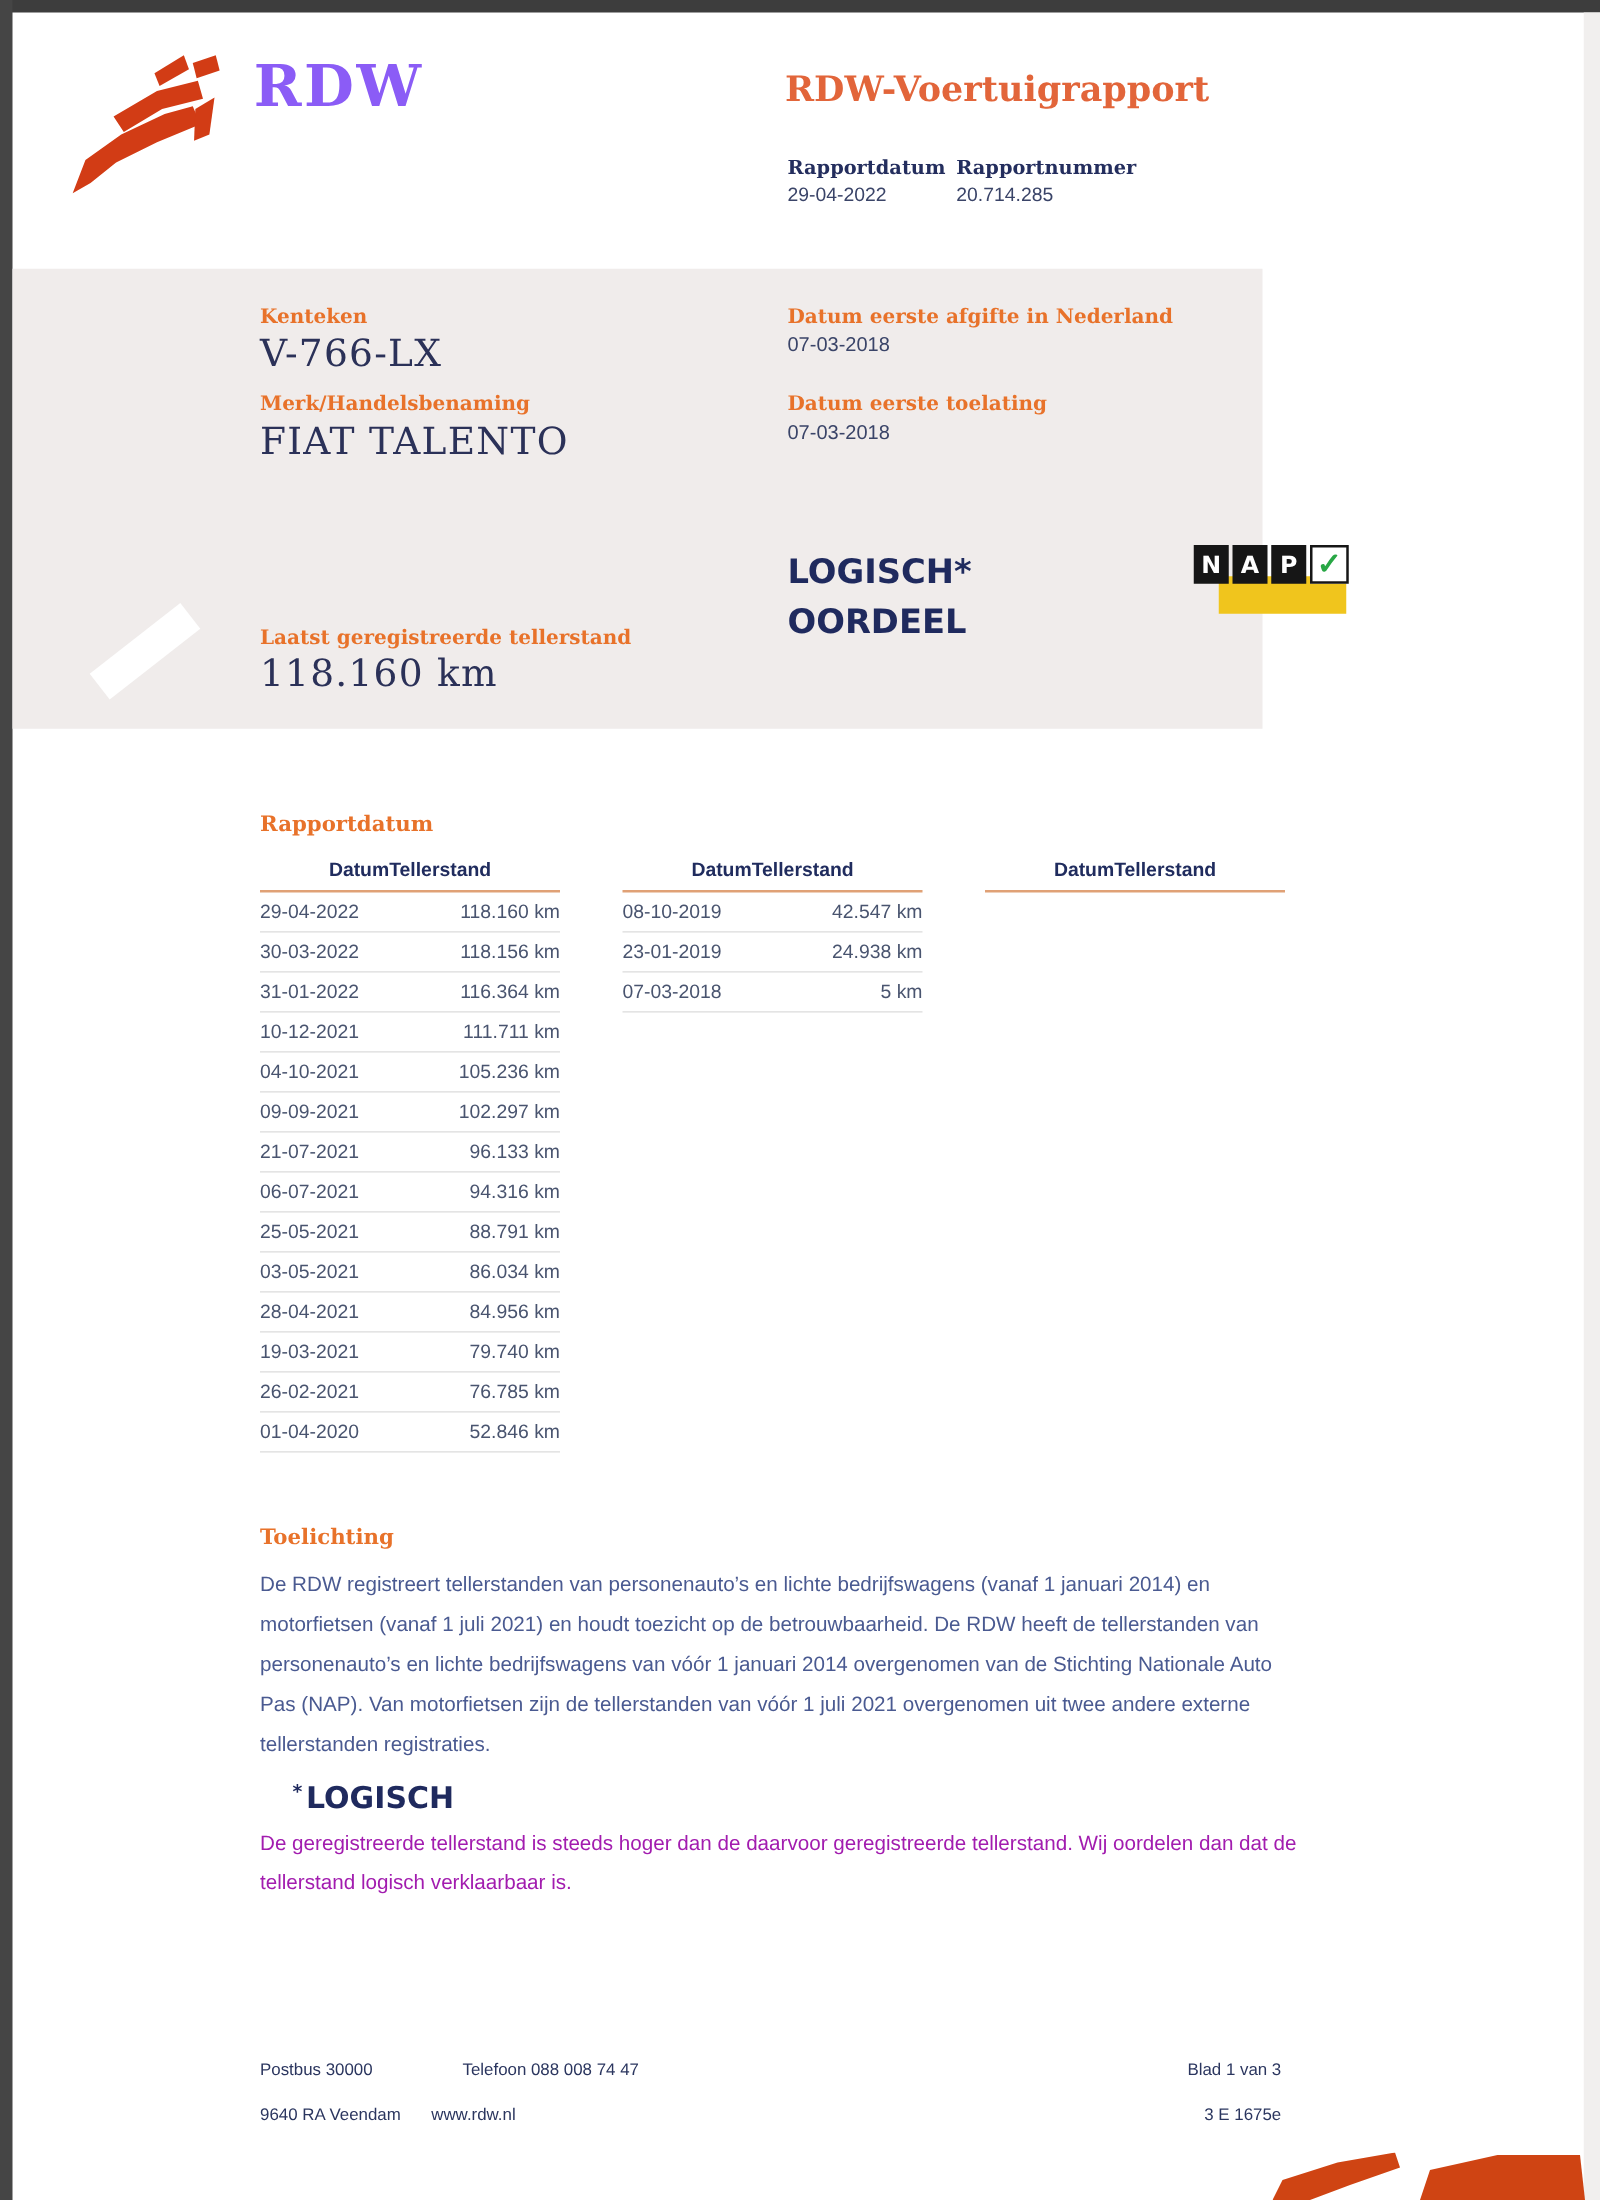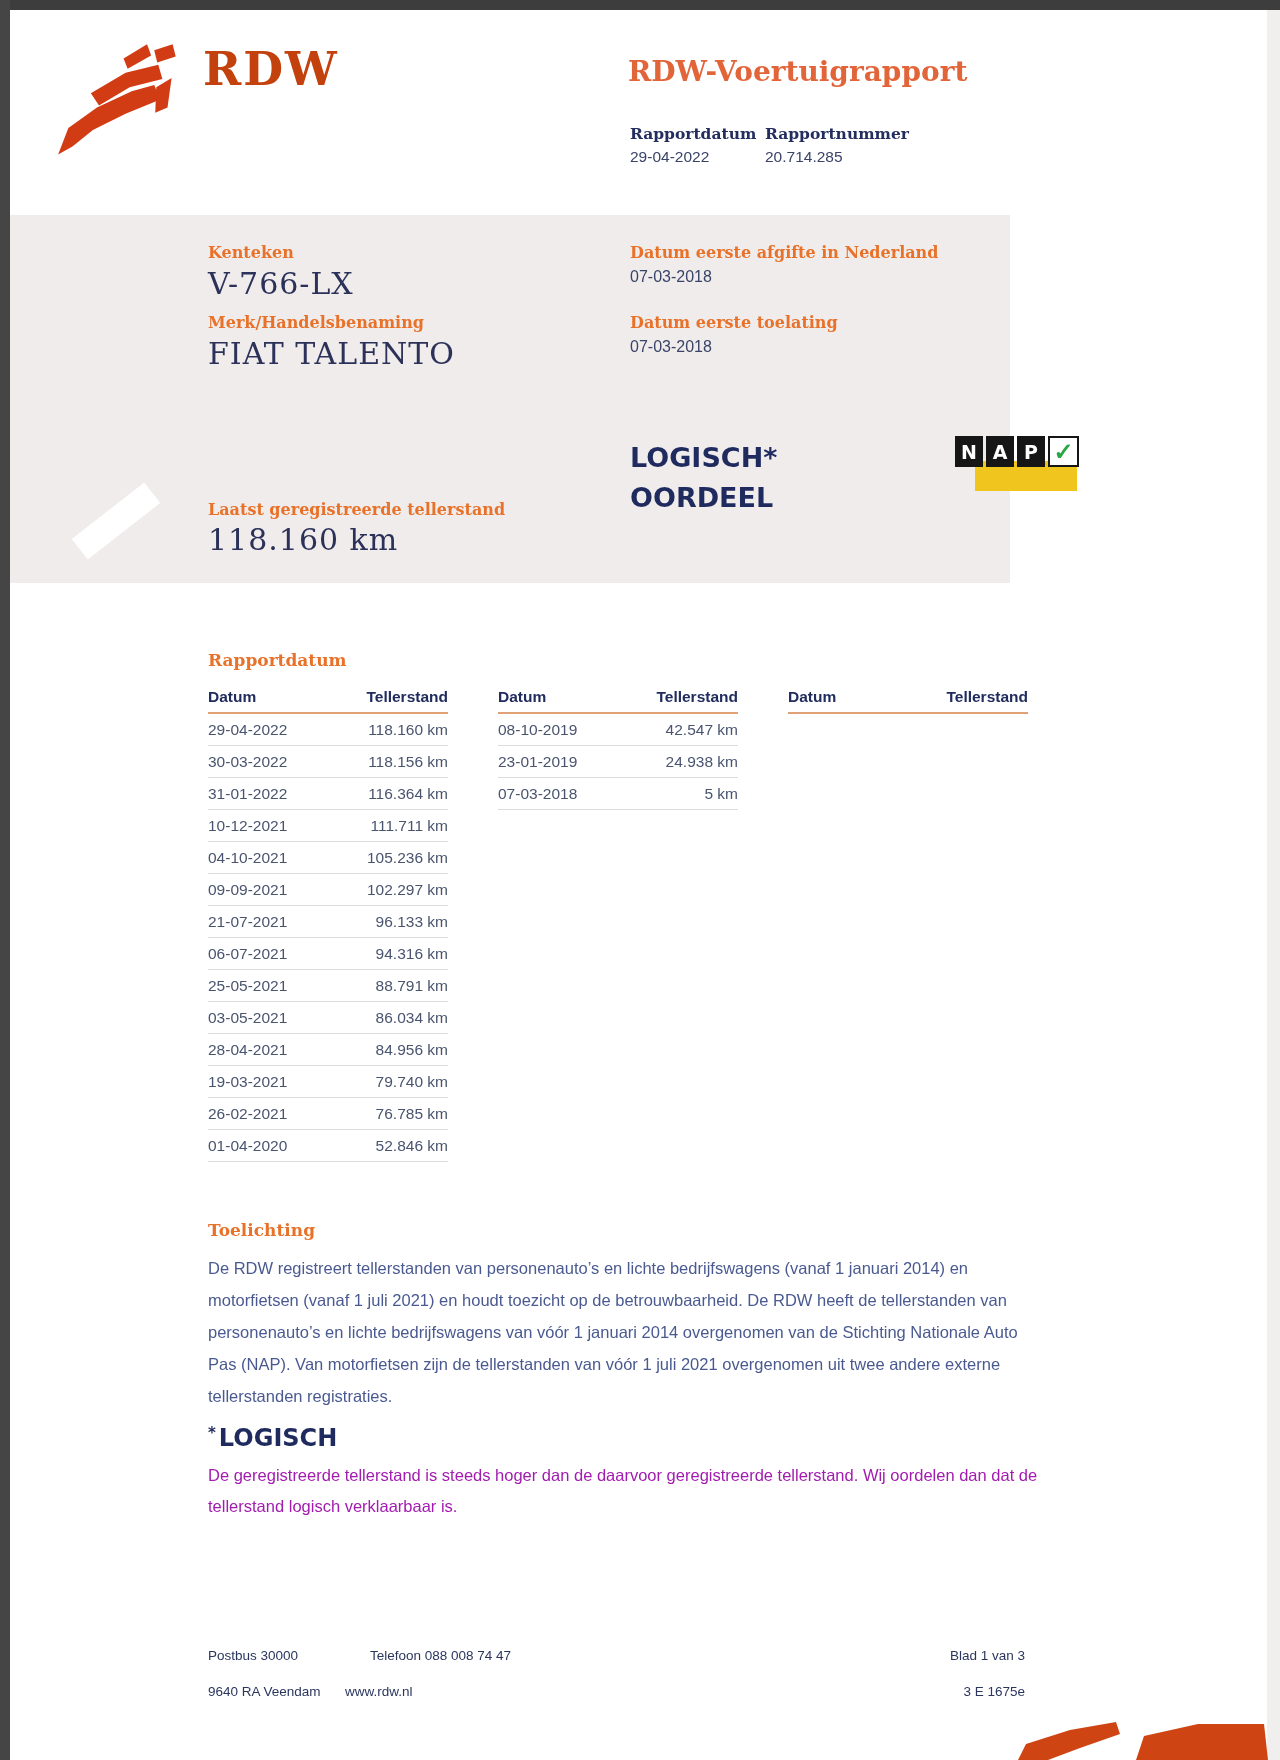--- a/index.html
+++ b/index.html
@@ -15,21 +15,21 @@
   .frame-left { position:absolute; left:0; top:0; width:10px; height:1760px; background:#454545; }
   .frame-right{ position:absolute; right:0; top:10px; width:13px; height:1750px; background:#f1efee; }
 
   .abs { position:absolute; }
 
   
   .wordmark {
     left:203px; top:42px;
     font-family:"DejaVu Serif", serif;
     font-weight:bold; font-size:46px; letter-spacing:2px;
-    color:#c2410c;
+    color:#8b5cf6;
   }
   .report-title {
     left:628px; top:55px;
     font-family:"DejaVu Serif", serif;
     font-weight:bold; font-size:28px;
     color:#e2653a;
   }
   .meta-label {
     font-family:"DejaVu Serif", serif;
     font-weight:bold; font-size:15.5px; color:#242e5e;
@@ -75,37 +75,37 @@
   }
 
   
   .section-title {
     font-family:"DejaVu Serif", serif;
     font-weight:bold; font-size:17px; color:#e8722a;
   }
   .tgroup { position:absolute; top:688px; width:240px; }
   .g1 { left:208px; } .g2 { left:498px; } .g3 { left:788px; }
   .thead {
-    display:flex; justify-content:space-between;
+    display:flex; justify-content:center;
     border-bottom:2px solid #e0a176; padding-bottom:6px;
     font-weight:bold; font-size:15.5px; color:#202c5e;
   }
   .trow {
     display:flex; justify-content:space-between; align-items:center;
     height:31px; border-bottom:1px solid #dcdcdc;
     font-size:15.5px; color:#49546f;
   }
 
   
   .para {
     font-size:16.5px; line-height:32px; color:#4a5a91; width:840px;
   }
   .logisch-head {
     font-family:"DejaVu Sans", sans-serif;
-    font-weight:bold; font-size:24px; color:#1f2a5e;
+    font-weight:bold; font-size:24px; color:#1f2a5e;margin-left:26px;
   }
   .logisch-head .star { font-size:15px; vertical-align:8px; margin-right:3px; }
   .para-orange {
     font-size:16.5px; line-height:31px; color:#a21caf; width:880px;
   }
 
   
   .foot { font-size:13.5px; color:#2b365f; }
   .foot-right { text-align:right; width:120px; }
 </style>

